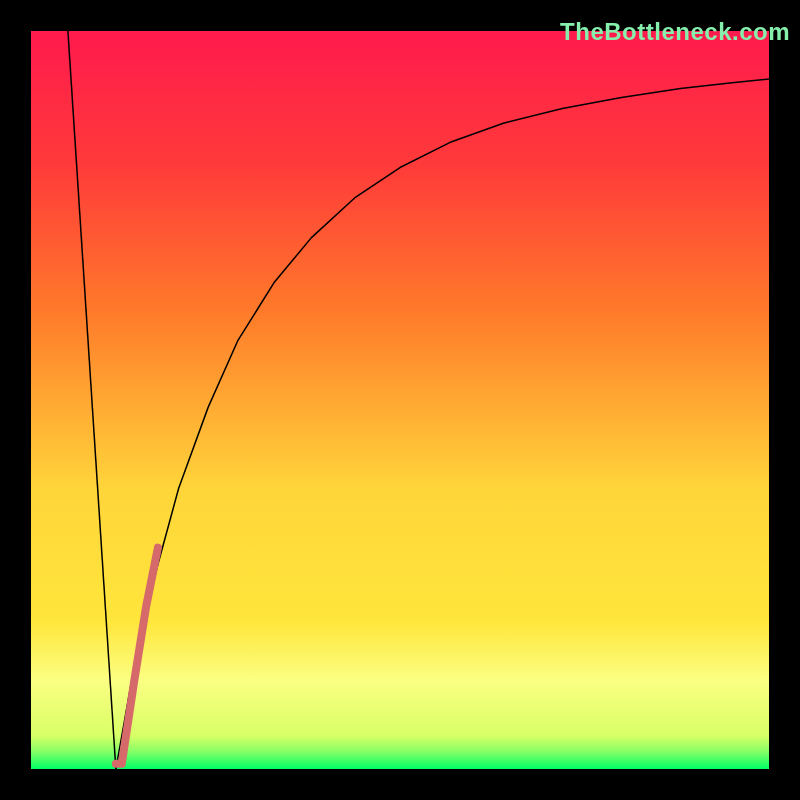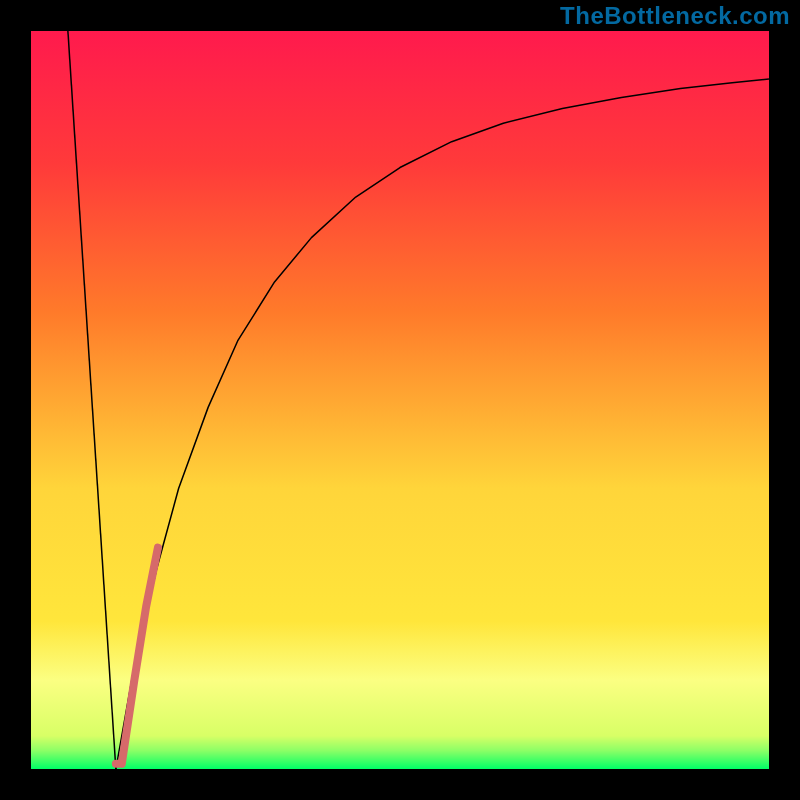--- a/index.html
+++ b/index.html
@@ -12,25 +12,25 @@
     font-family: Arial, Helvetica, sans-serif;
   }
   .frame {
     position: relative;
     width: 800px;
     height: 800px;
     background: #000;
   }
   .watermark {
     position: absolute;
-    top: 2px;
+    top: 18px;
     right: 10px;
     font-size: 24px;
     font-weight: 600;
-    color: #0369a1;
+    color: #86efac;
     letter-spacing: 0.5px;
     z-index: 5;
   }
   .plot-wrap {
     position: absolute;
     left: 31px;
     top: 31px;
     width: 738px;
     height: 738px;
   }

